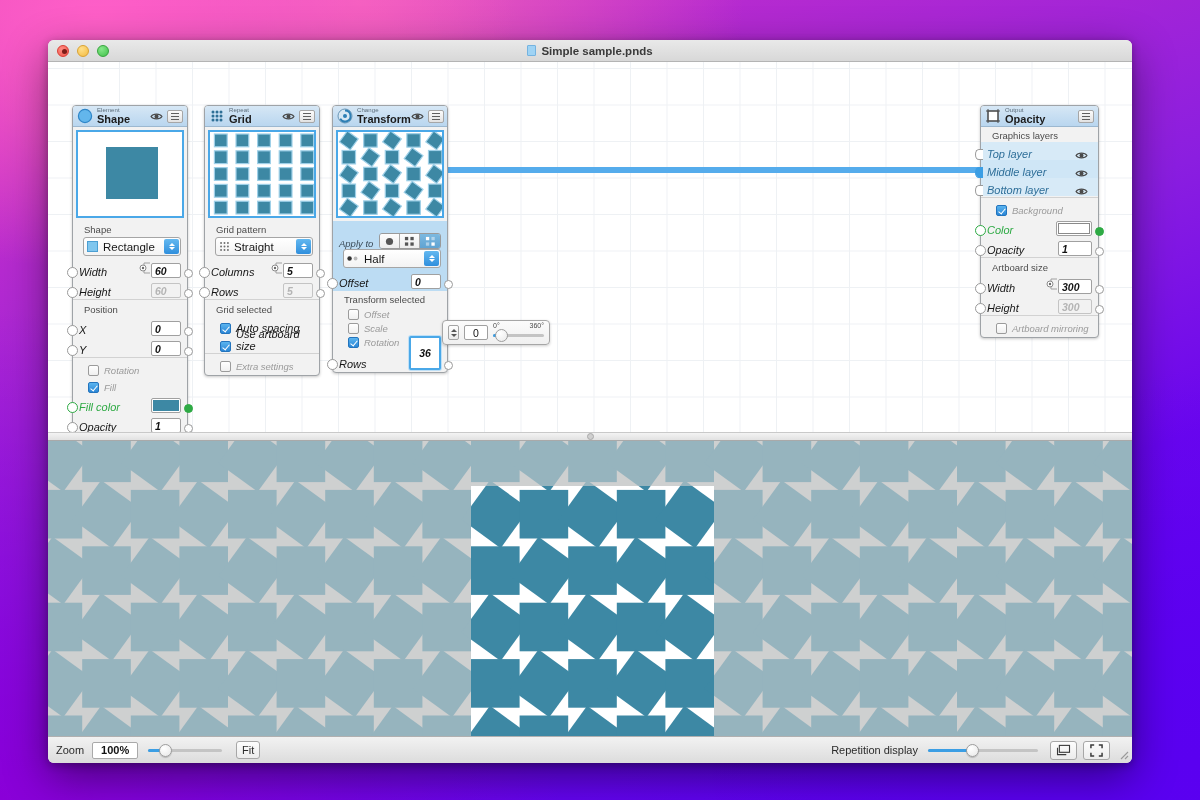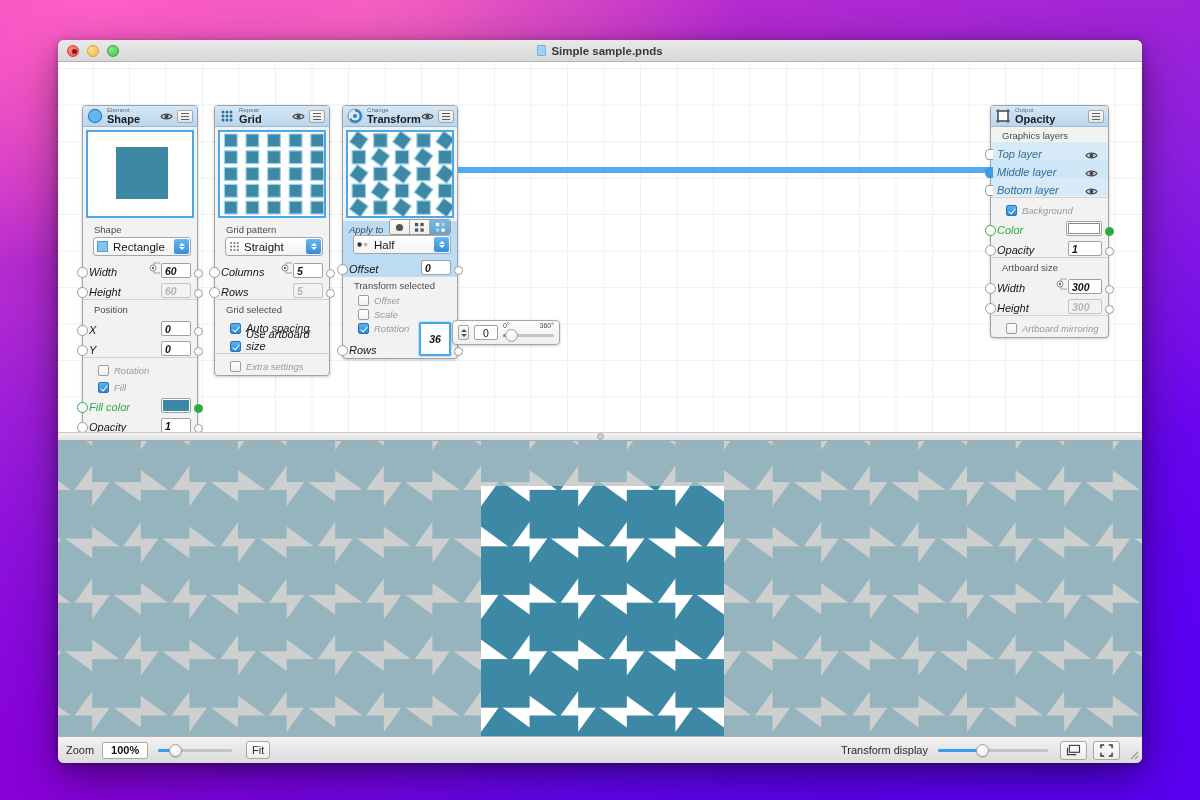--- a/index.html
+++ b/index.html
@@ -13,21 +13,21 @@
     background:
       radial-gradient(ellipse 700px 420px at 8% 2%, #ff5fc8 0%, rgba(255,95,200,0) 60%),
       radial-gradient(ellipse 620px 520px at 30% 0%, #f060bd 0%, rgba(240,96,189,0) 62%),
       radial-gradient(ellipse 900px 600px at 100% 95%, #5a00f0 0%, rgba(90,0,240,0) 65%),
       radial-gradient(ellipse 800px 700px at 0% 100%, #8a00d8 0%, rgba(138,0,216,0) 70%),
       linear-gradient(160deg, #e040b8 0%, #b52ad0 22%, #8b1ee0 48%, #6a06ee 70%, #5a00f5 100%);
   }
   
   #window {
     position: absolute;
-    left: 58px; top: 40px;
+    left: 48px; top: 40px;
     width: 1084px; height: 723px;
     background: #ececec;
     border-radius: 6px;
     box-shadow: 0 14px 44px rgba(0,0,0,.45), 0 2px 8px rgba(0,0,0,.3);
     overflow: hidden;
   }
   
   #titlebar {
     position: relative;
     height: 22px;
@@ -586,21 +586,21 @@
             <g transform="rotate(0 75.60000000000001 75.60000000000001)">
               <rect x="68.88000000000001" y="68.88000000000001" width="13.440000000000001" height="13.440000000000001" fill="#3d88a4" stroke="#9ed0e8" stroke-width="1.2"></rect>
             </g>
             <g transform="rotate(36 97.2 75.60000000000001)">
               <rect x="90.48" y="68.88000000000001" width="13.440000000000001" height="13.440000000000001" fill="#3d88a4" stroke="#9ed0e8" stroke-width="1.2"></rect>
             </g>
           </svg>
       </div>
 
       <div style="background:#bcdcf3;padding-bottom:2px;">
-        <div class="body-row" style="height:14px;padding-top:2px">
+        <div class="body-row" style="height:28px;padding-top:2px">
           <span class="rowlabel dim" style="color:#3a4a56;flex:0 0 auto;margin-right:6px">Apply to</span>
           <span style="display:flex;border:1px solid #9a9a9a;border-radius:3px;overflow:hidden;height:16px;">
             <span style="width:21px;background:linear-gradient(#fdfdfd,#ededed);display:flex;align-items:center;justify-content:center;border-right:1px solid #a8a8a8">
               <svg width="9" height="9" viewBox="0 0 10 10">
                   <circle cx="5" cy="5" r="4" fill="#555"></circle>
                 </svg>
             </span>
             <span style="width:21px;background:linear-gradient(#fdfdfd,#ededed);display:flex;align-items:center;justify-content:center;border-right:1px solid #a8a8a8">
               <svg width="11" height="11" viewBox="0 0 12 12">
                   <g fill="#555">
@@ -2212,21 +2212,21 @@
     <span class="zoomfield" style="margin-left:8px">100%</span>
     <span class="slider" style="width:74px;margin-left:10px">
       <span class="track"></span>
       <span class="fill" id="zoom-fill" style="width: 23%;"></span>
       <span class="thumb" id="zoom-thumb" style="left: calc(23% - 6px);"></span>
     </span>
     <span class="btn" style="margin-left:14px;width:24px">Fit</span>
 
     <span style="flex:1 1 auto"></span>
 
-    <span>Transform display</span>
+    <span>Repetition display</span>
     <span class="slider" style="width:110px;margin-left:10px">
       <span class="track"></span>
       <span class="fill" id="rep-fill" style="width: 40%;"></span>
       <span class="thumb" id="rep-thumb" style="left: calc(40% - 6px);"></span>
     </span>
     <span class="iconbtn" style="margin-left:12px">
       <svg width="15" height="12" viewBox="0 0 16 13">
           <rect x="3.5" y="1.5" width="11" height="7.5" fill="none" stroke="#3a3a3a" stroke-width="1.2"></rect>
           <path d="M11 11.5H1.5V4" fill="none" stroke="#3a3a3a" stroke-width="1.2"></path>
         </svg>

